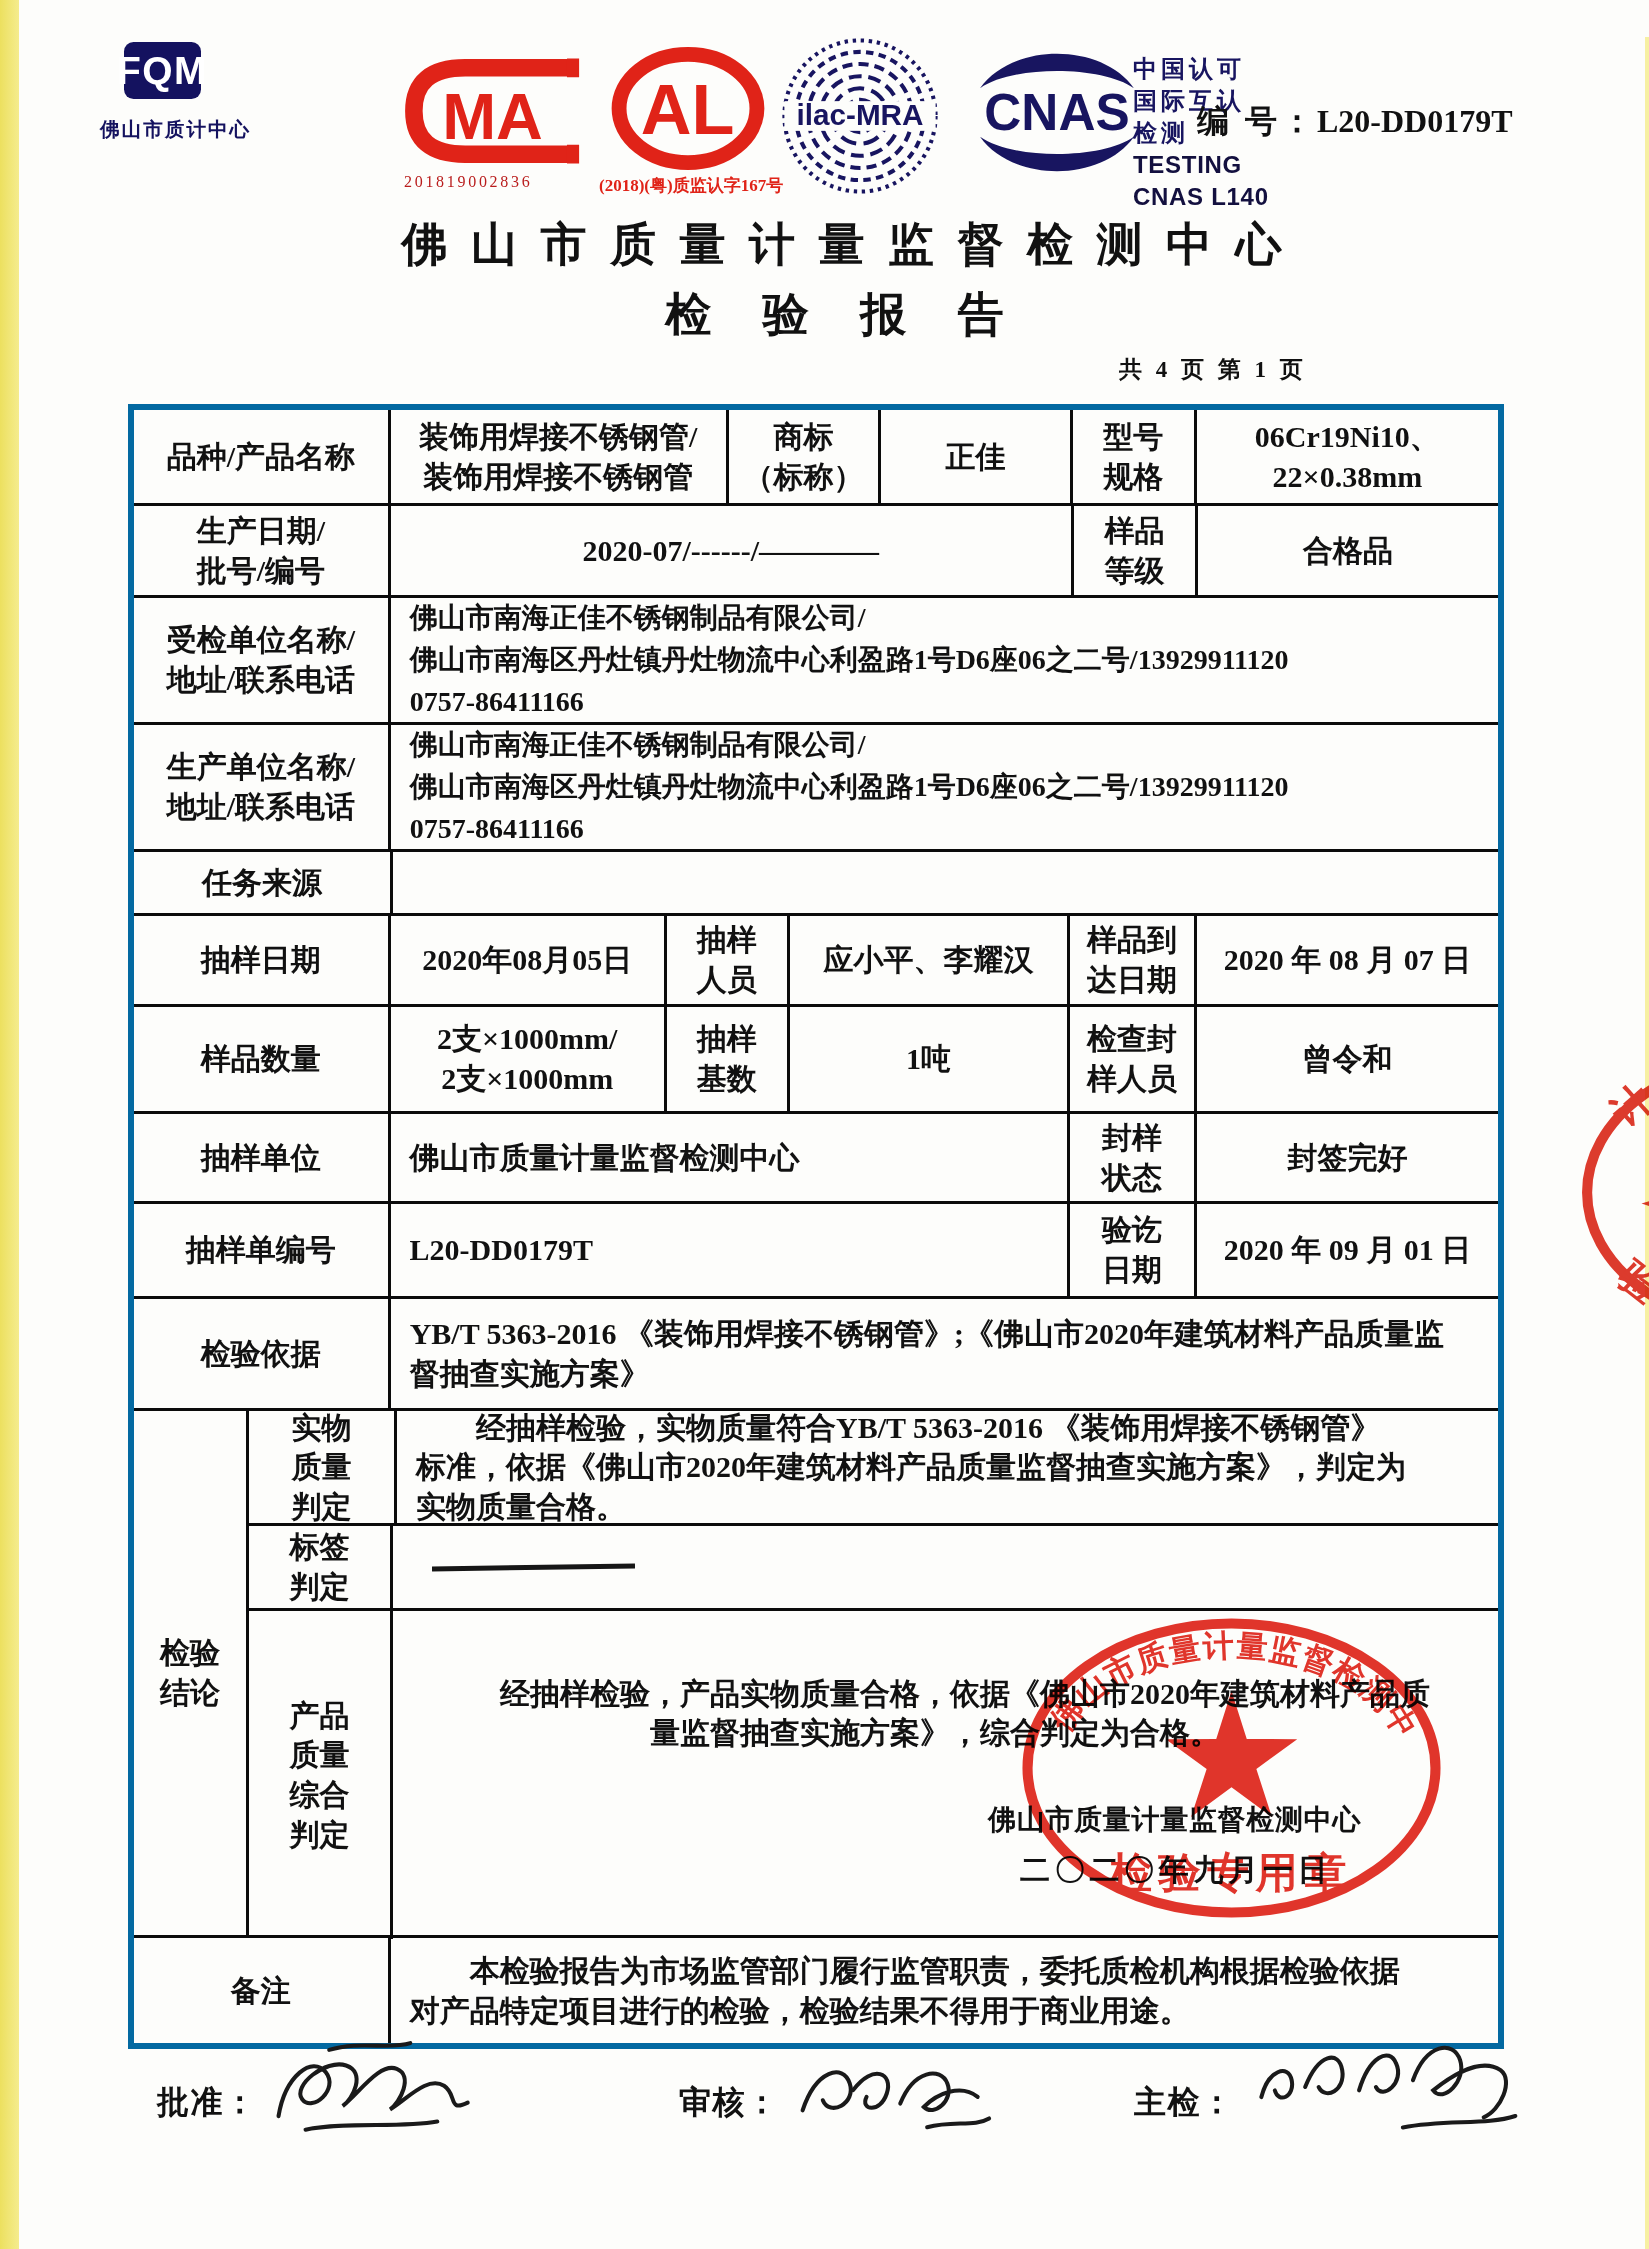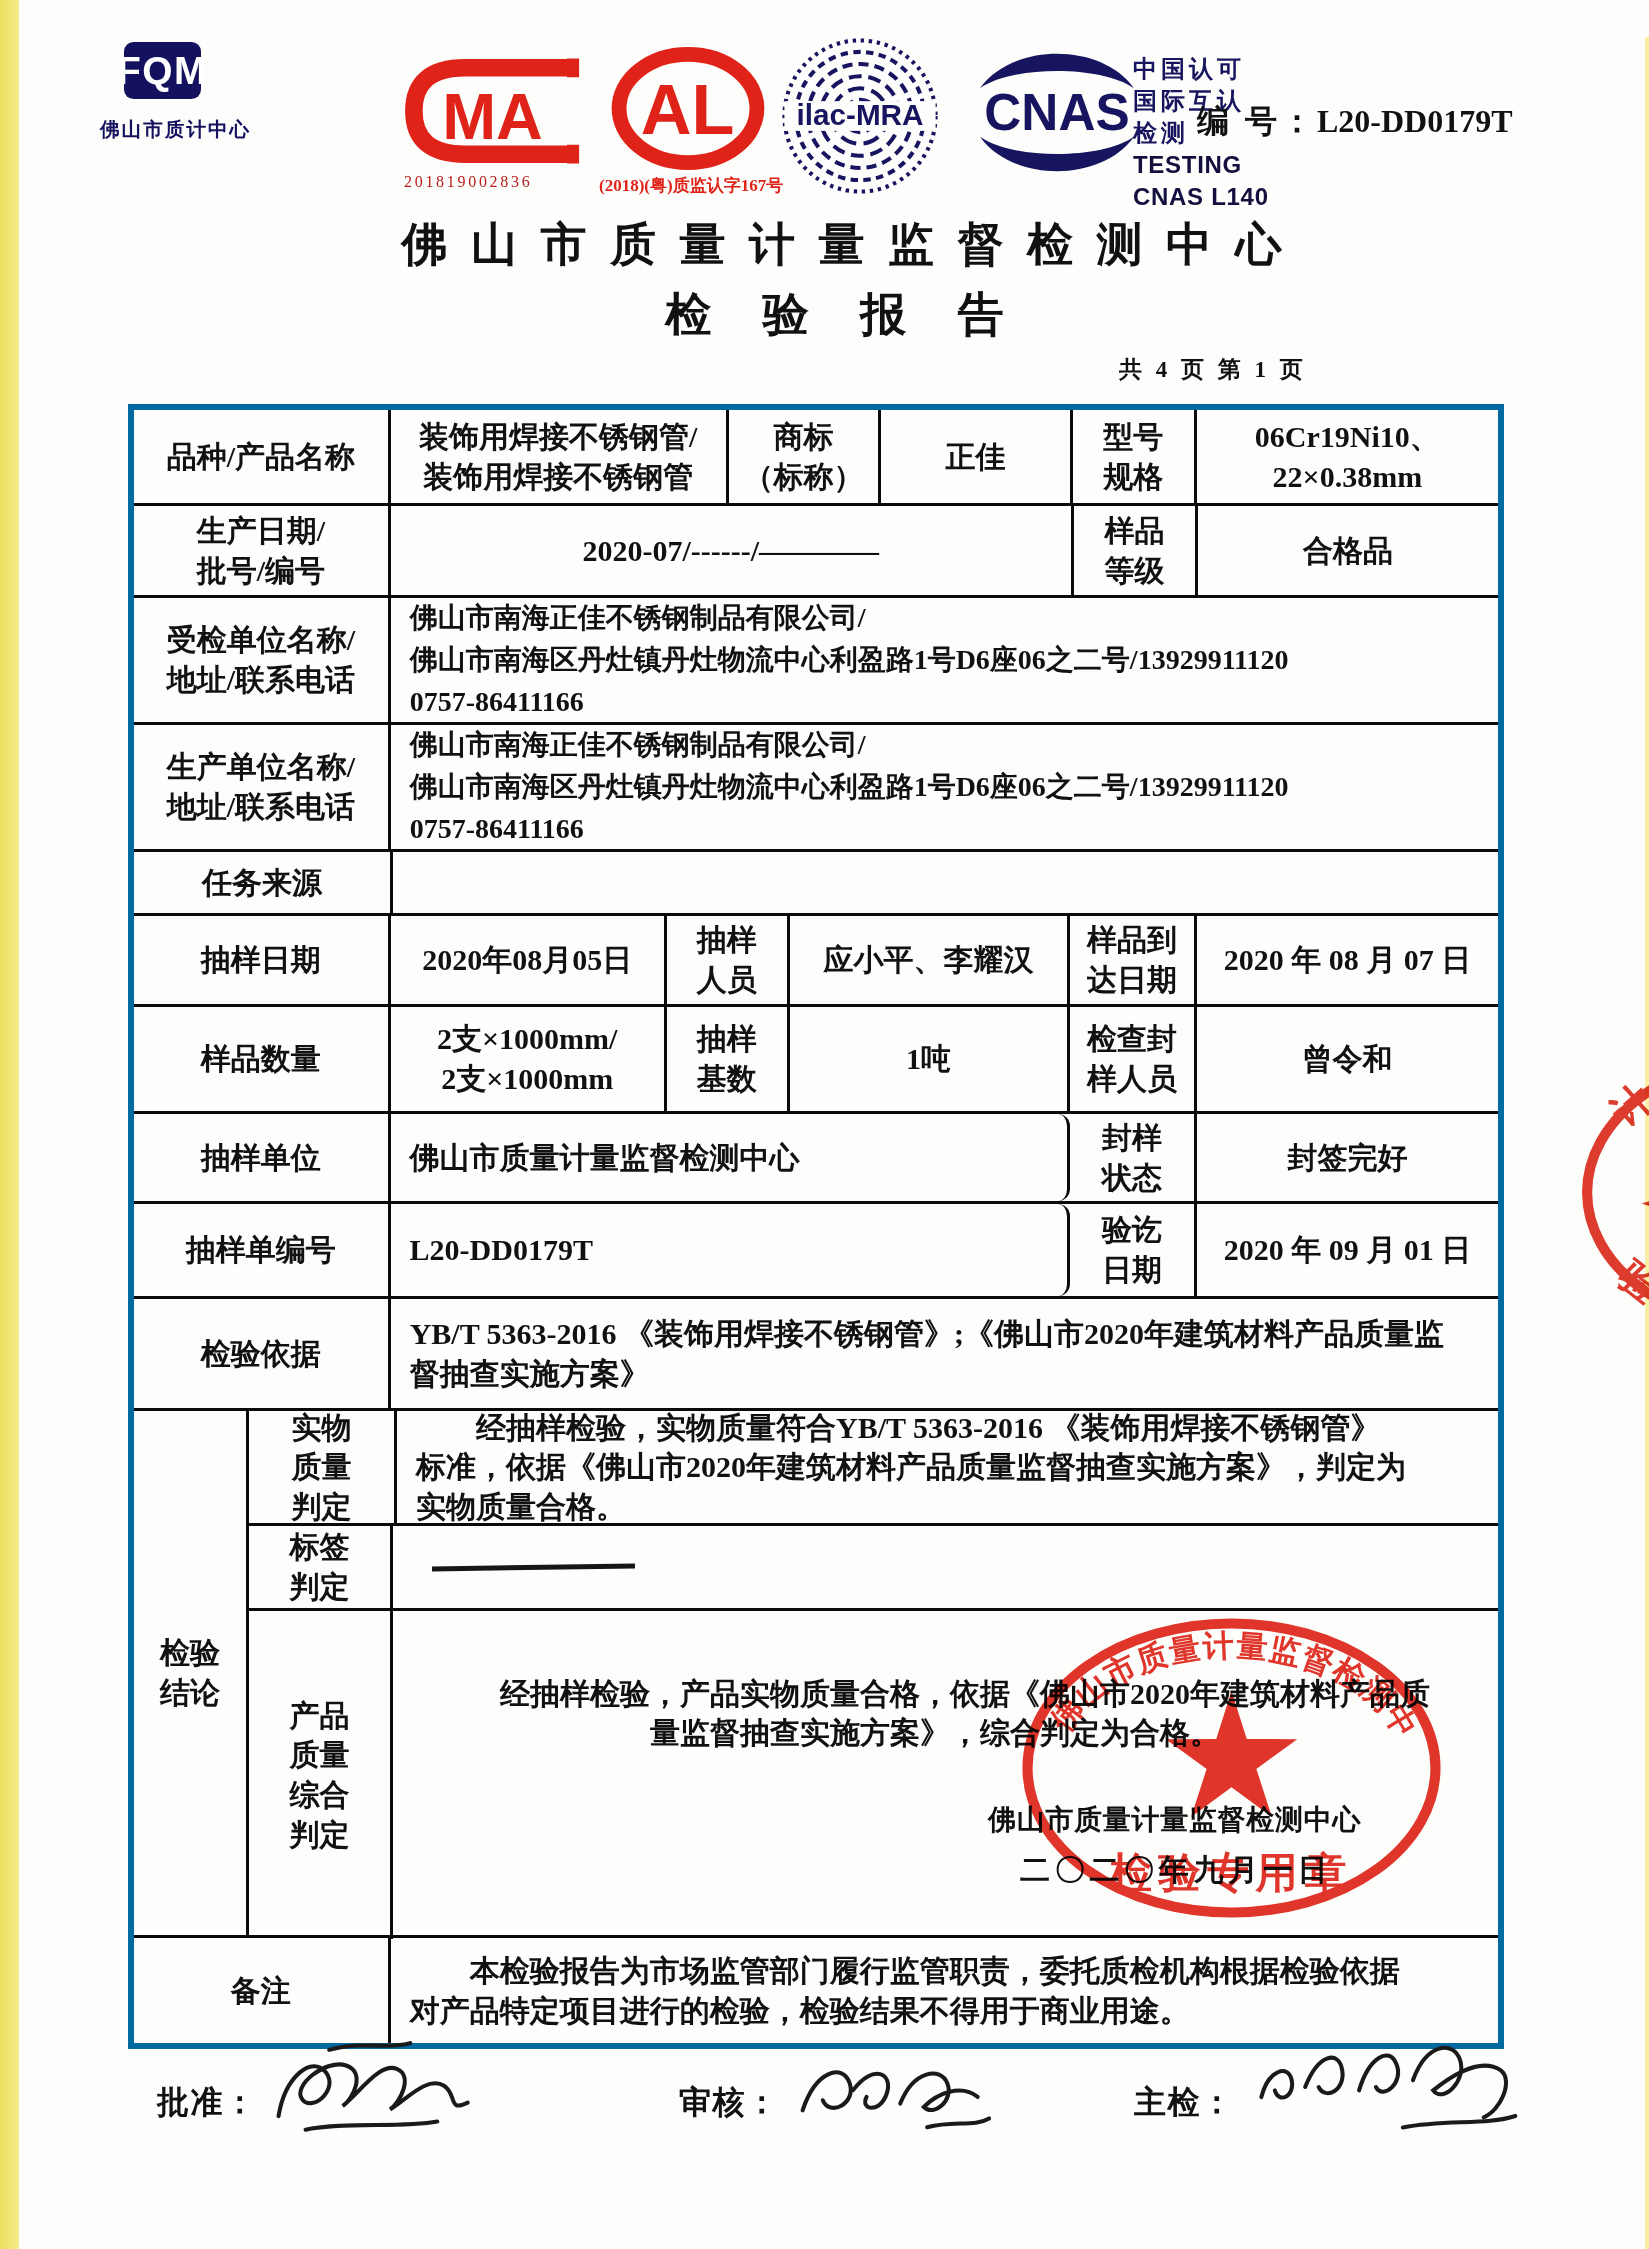--- a/index.html
+++ b/index.html
@@ -51,21 +51,21 @@
   .tbl { position:absolute; left:128px; top:404px; width:1376px;
     border:6px solid #0369a1; }
   .trow { display:flex; border-bottom:3.4px solid #0b0b0b; }
   .trow.last { border-bottom:none; }
   .c { border-right:3.4px solid #0b0b0b;
     display:flex; align-items:center; justify-content:center;
     text-align:center; white-space:pre-line;
     font-size:30px; font-weight:700; line-height:1.32; padding:2.7px 6.8px; }
   .c.last { border-right:none; }
   .c.val { font-weight:600; }
-  .c.left { justify-content:flex-start; text-align:left; padding-left:19px; padding-right:13.5px;border-radius:12px; }
+  .c.left { justify-content:flex-start; text-align:left; padding-left:19px; padding-right:13.5px; }
   .c .txt { white-space:pre-line; }
   .indent { text-indent:2em; }
   .smalltxt { font-size:28px; line-height:1.5; }
   .subcol { flex:1; display:flex; flex-direction:column; }
   .subrow { display:flex; border-bottom:3.4px solid #0b0b0b; }
   .subrow.last { border-bottom:none; }
   .dash-mark { width:203px; height:4.7px; background:#161616; transform:rotate(-0.8deg); margin-left:20px; }
 
   
   .overall-cell { position:relative; display:block; padding:23px 41px 0 20px; }

